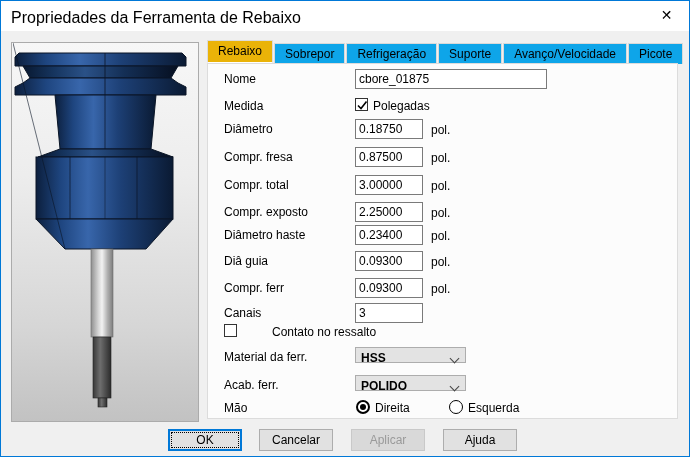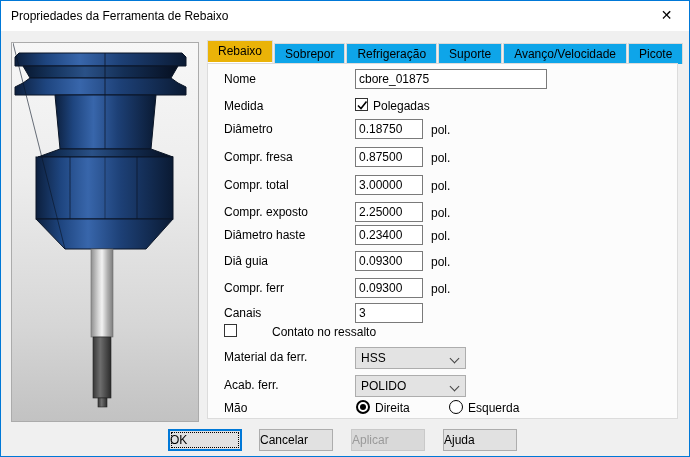--- a/index.html
+++ b/index.html
@@ -4,21 +4,21 @@
 <style>
   * { margin:0; padding:0; box-sizing:border-box; }
   html,body { width:690px; height:457px; }
   body { font-family:"Liberation Sans","DejaVu Sans",sans-serif; font-size:12px; color:#000; }
 
   .dialog { position:relative; width:690px; height:457px; background:#F0F0F0;
             border:1px solid #0078D7; overflow:hidden; }
 
   
   .titlebar { position:absolute; left:0; top:0; width:100%; height:30px; background:#FFFFFF; }
-  .title    { position:absolute; left:10px; top:8px; font-size:12px; }
+  .title    { position:absolute; left:10px; top:8px; font-size:16px; }
   .closebtn { position:absolute; right:0; top:0; width:45px; height:29px; text-align:center;
               line-height:29px; font-size:14px; color:#000; cursor:default; }
 
   
   .preview { position:absolute; left:10px; top:41px; width:188px; height:380px;
              border:1px solid #ABABAB;
              background:linear-gradient(180deg,#F7F7F7 0%,#EDEDED 35%,#D6D6D6 75%,#C2C2C2 100%); }
   .preview svg { display:block; margin:0 auto; }
 
   
@@ -37,36 +37,36 @@
           background:#FFFFFF; font-family:inherit; font-size:12px; padding:0 3px; }
   .edit.num { width:68px; }
   .edit.wide { width:192px; }
   .unit { position:absolute; left:223px; top:4px; }
 
   .checkbox { position:absolute; width:13px; height:13px; background:#FFFFFF;
               border:1px solid #333333; }
   .checkbox svg { position:absolute; left:0; top:0; }
   .cb-label { position:absolute; }
 
-  .combo { position:absolute; left:147px; top:0; width:111px; height:22px; background:#E3E3E3;
-           border:1px solid #ADADAD; }
+  .combo { position:absolute; left:147px; top:0; width:111px; height:16px; background:#E3E3E3;
+           border:1px solid #ADADAD;font-weight:bold; }
   .combo .val { position:absolute; left:5px; top:3px; }
   .chev { position:absolute; right:7px; top:7px; width:7px; height:7px;
           border-right:1px solid #444; border-bottom:1px solid #444; transform:rotate(45deg); }
 
   .radio { position:absolute; top:2px; width:14px; height:14px; border:1px solid #000;
            border-radius:50%; background:#FFFFFF; }
   .radio.sel { border:2px solid #000; }
   .radio .dot { position:absolute; left:2px; top:2px; width:6px; height:6px;
                 border-radius:50%; background:#000; }
   .radio-label { position:absolute; top:3px; }
 
   
   .btn { position:absolute; top:428px; width:74px; height:22px; background:#E1E1E1;
-         border:1px solid #ADADAD; font-family:inherit; font-size:12px; text-align:left;
+         border:1px solid #ADADAD; font-family:inherit; font-size:12px; text-align:center;
          line-height:19px; }
   .btn.ok { left:167px; border:2px solid #0078D7; outline:1px dotted #000; outline-offset:-4px; }
   .btn.cancel { left:258px; }
   .btn.apply { left:350px; background:#D9D9D9; border-color:#C9C9C9; color:#9A9A9A; }
   .btn.help { left:442px; }
 </style>
 </head>
 <body>
 
 <div class="dialog">

